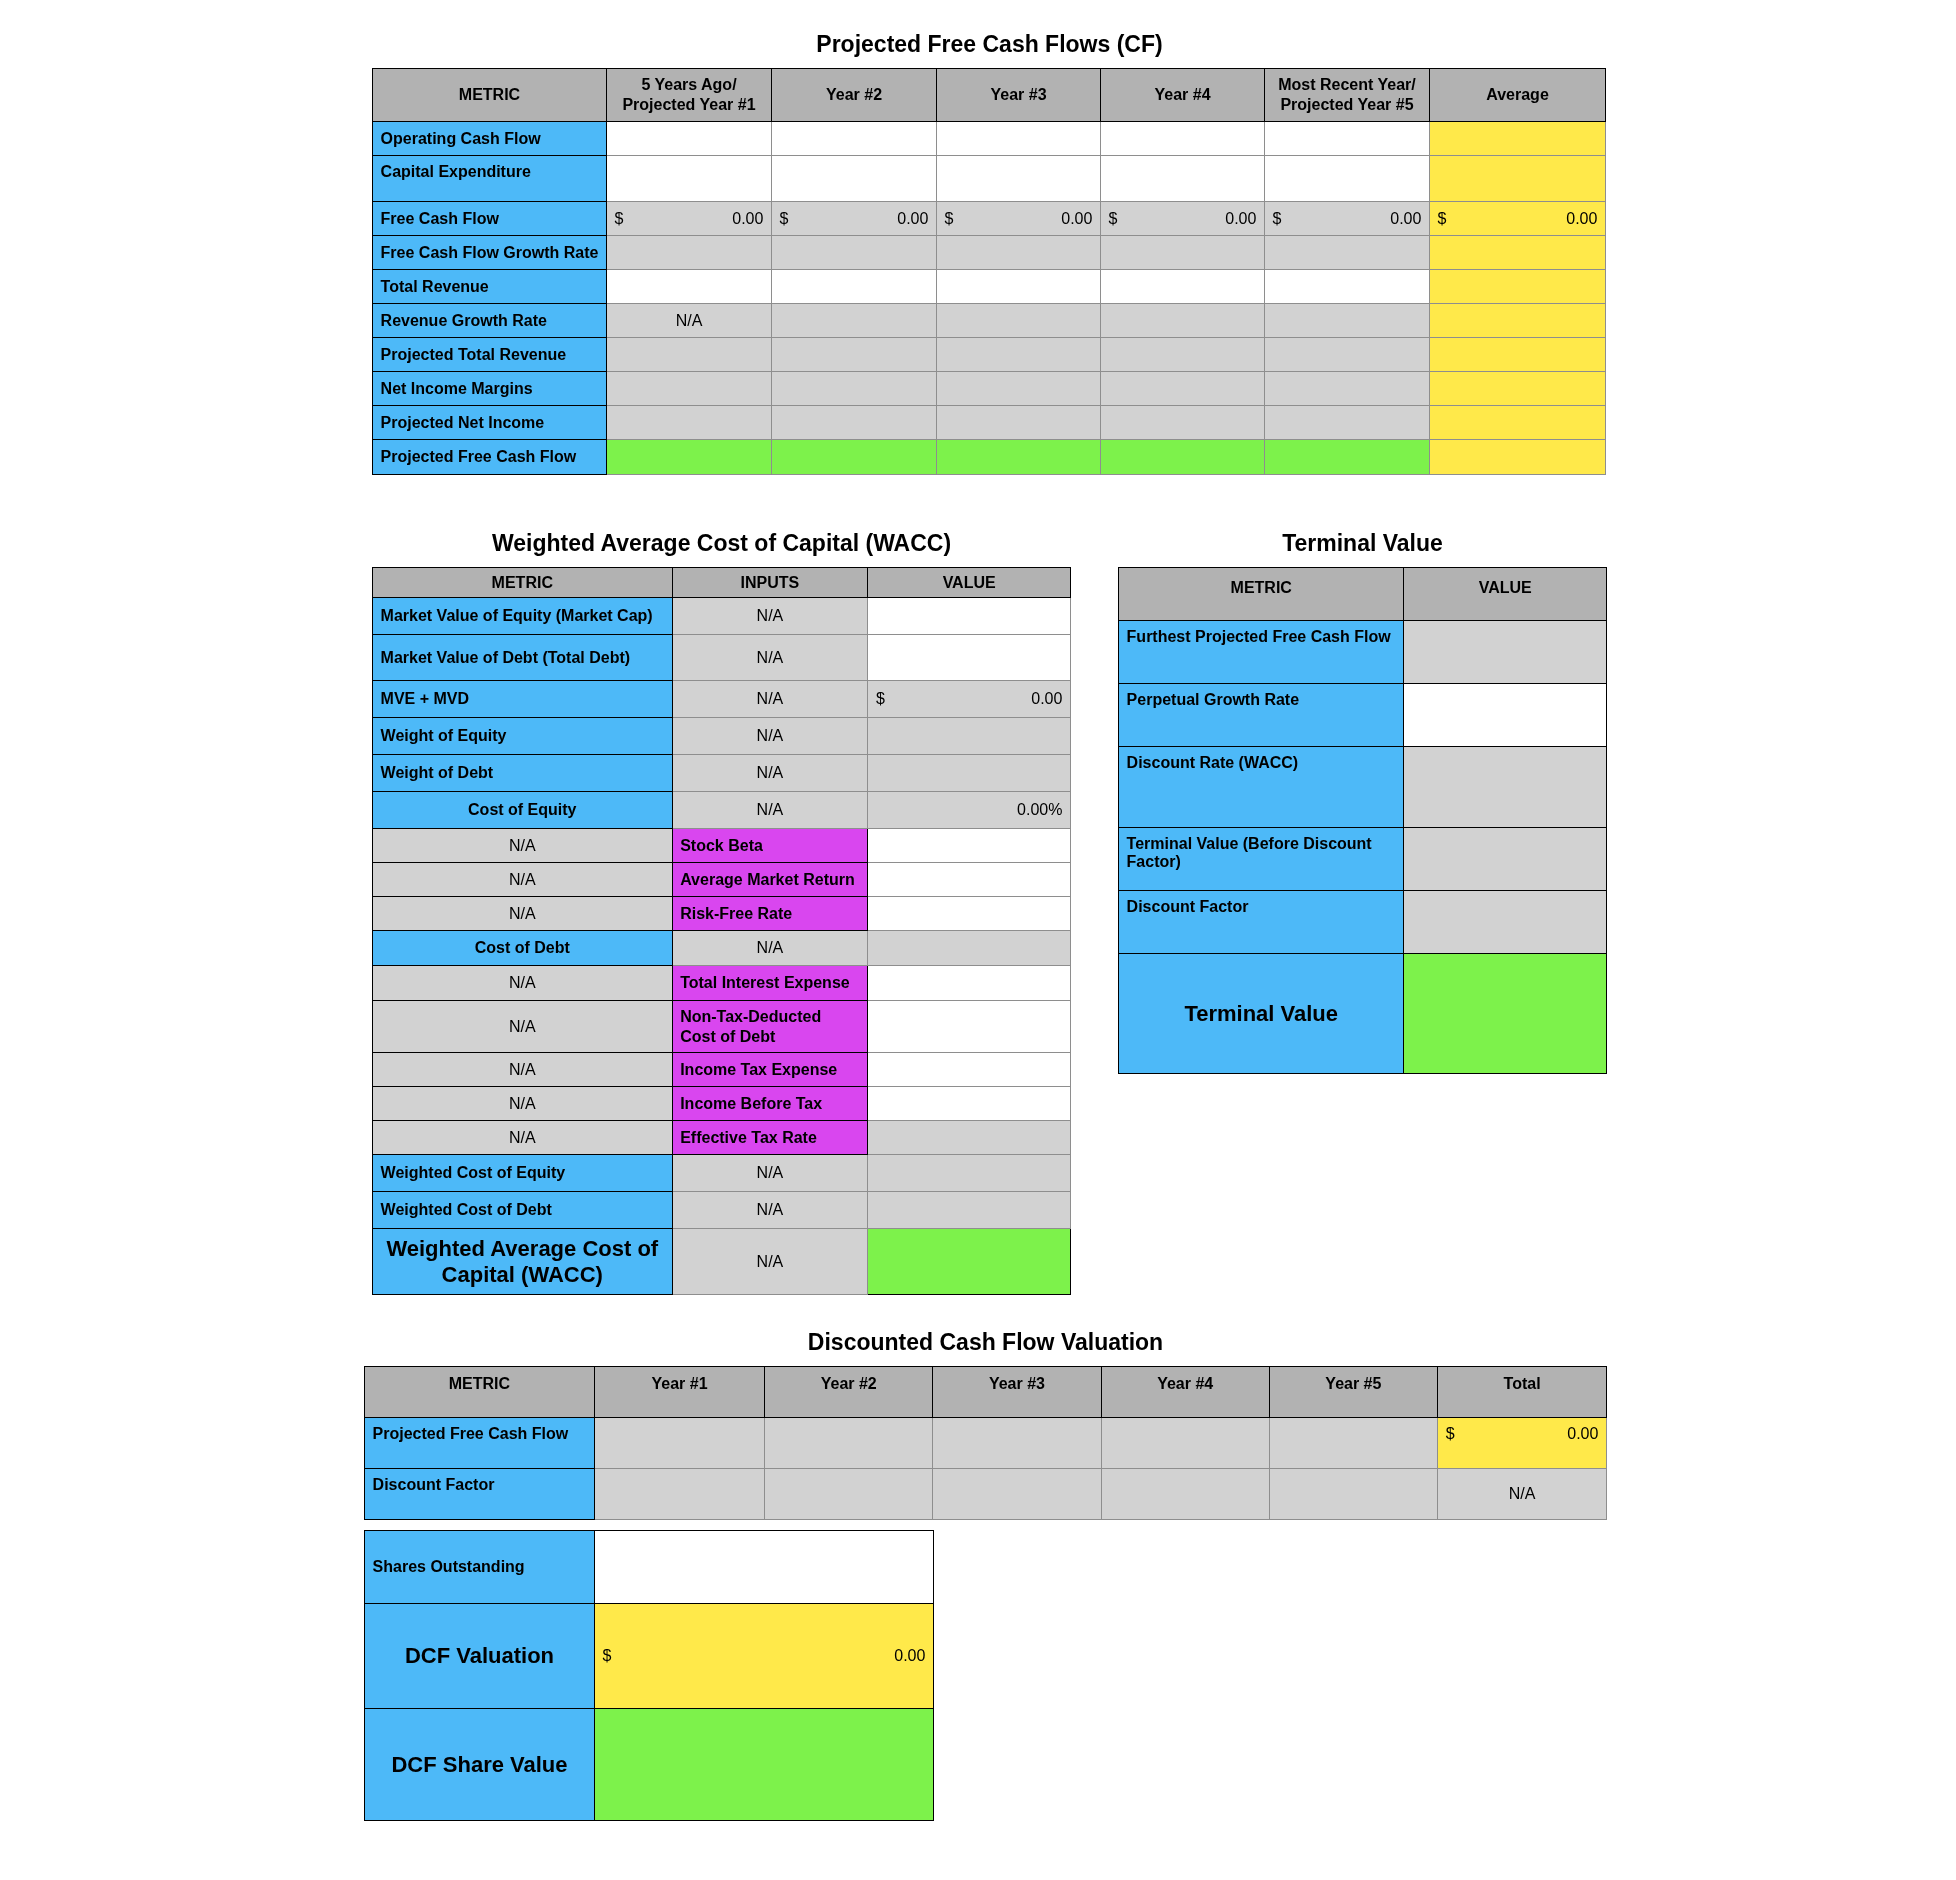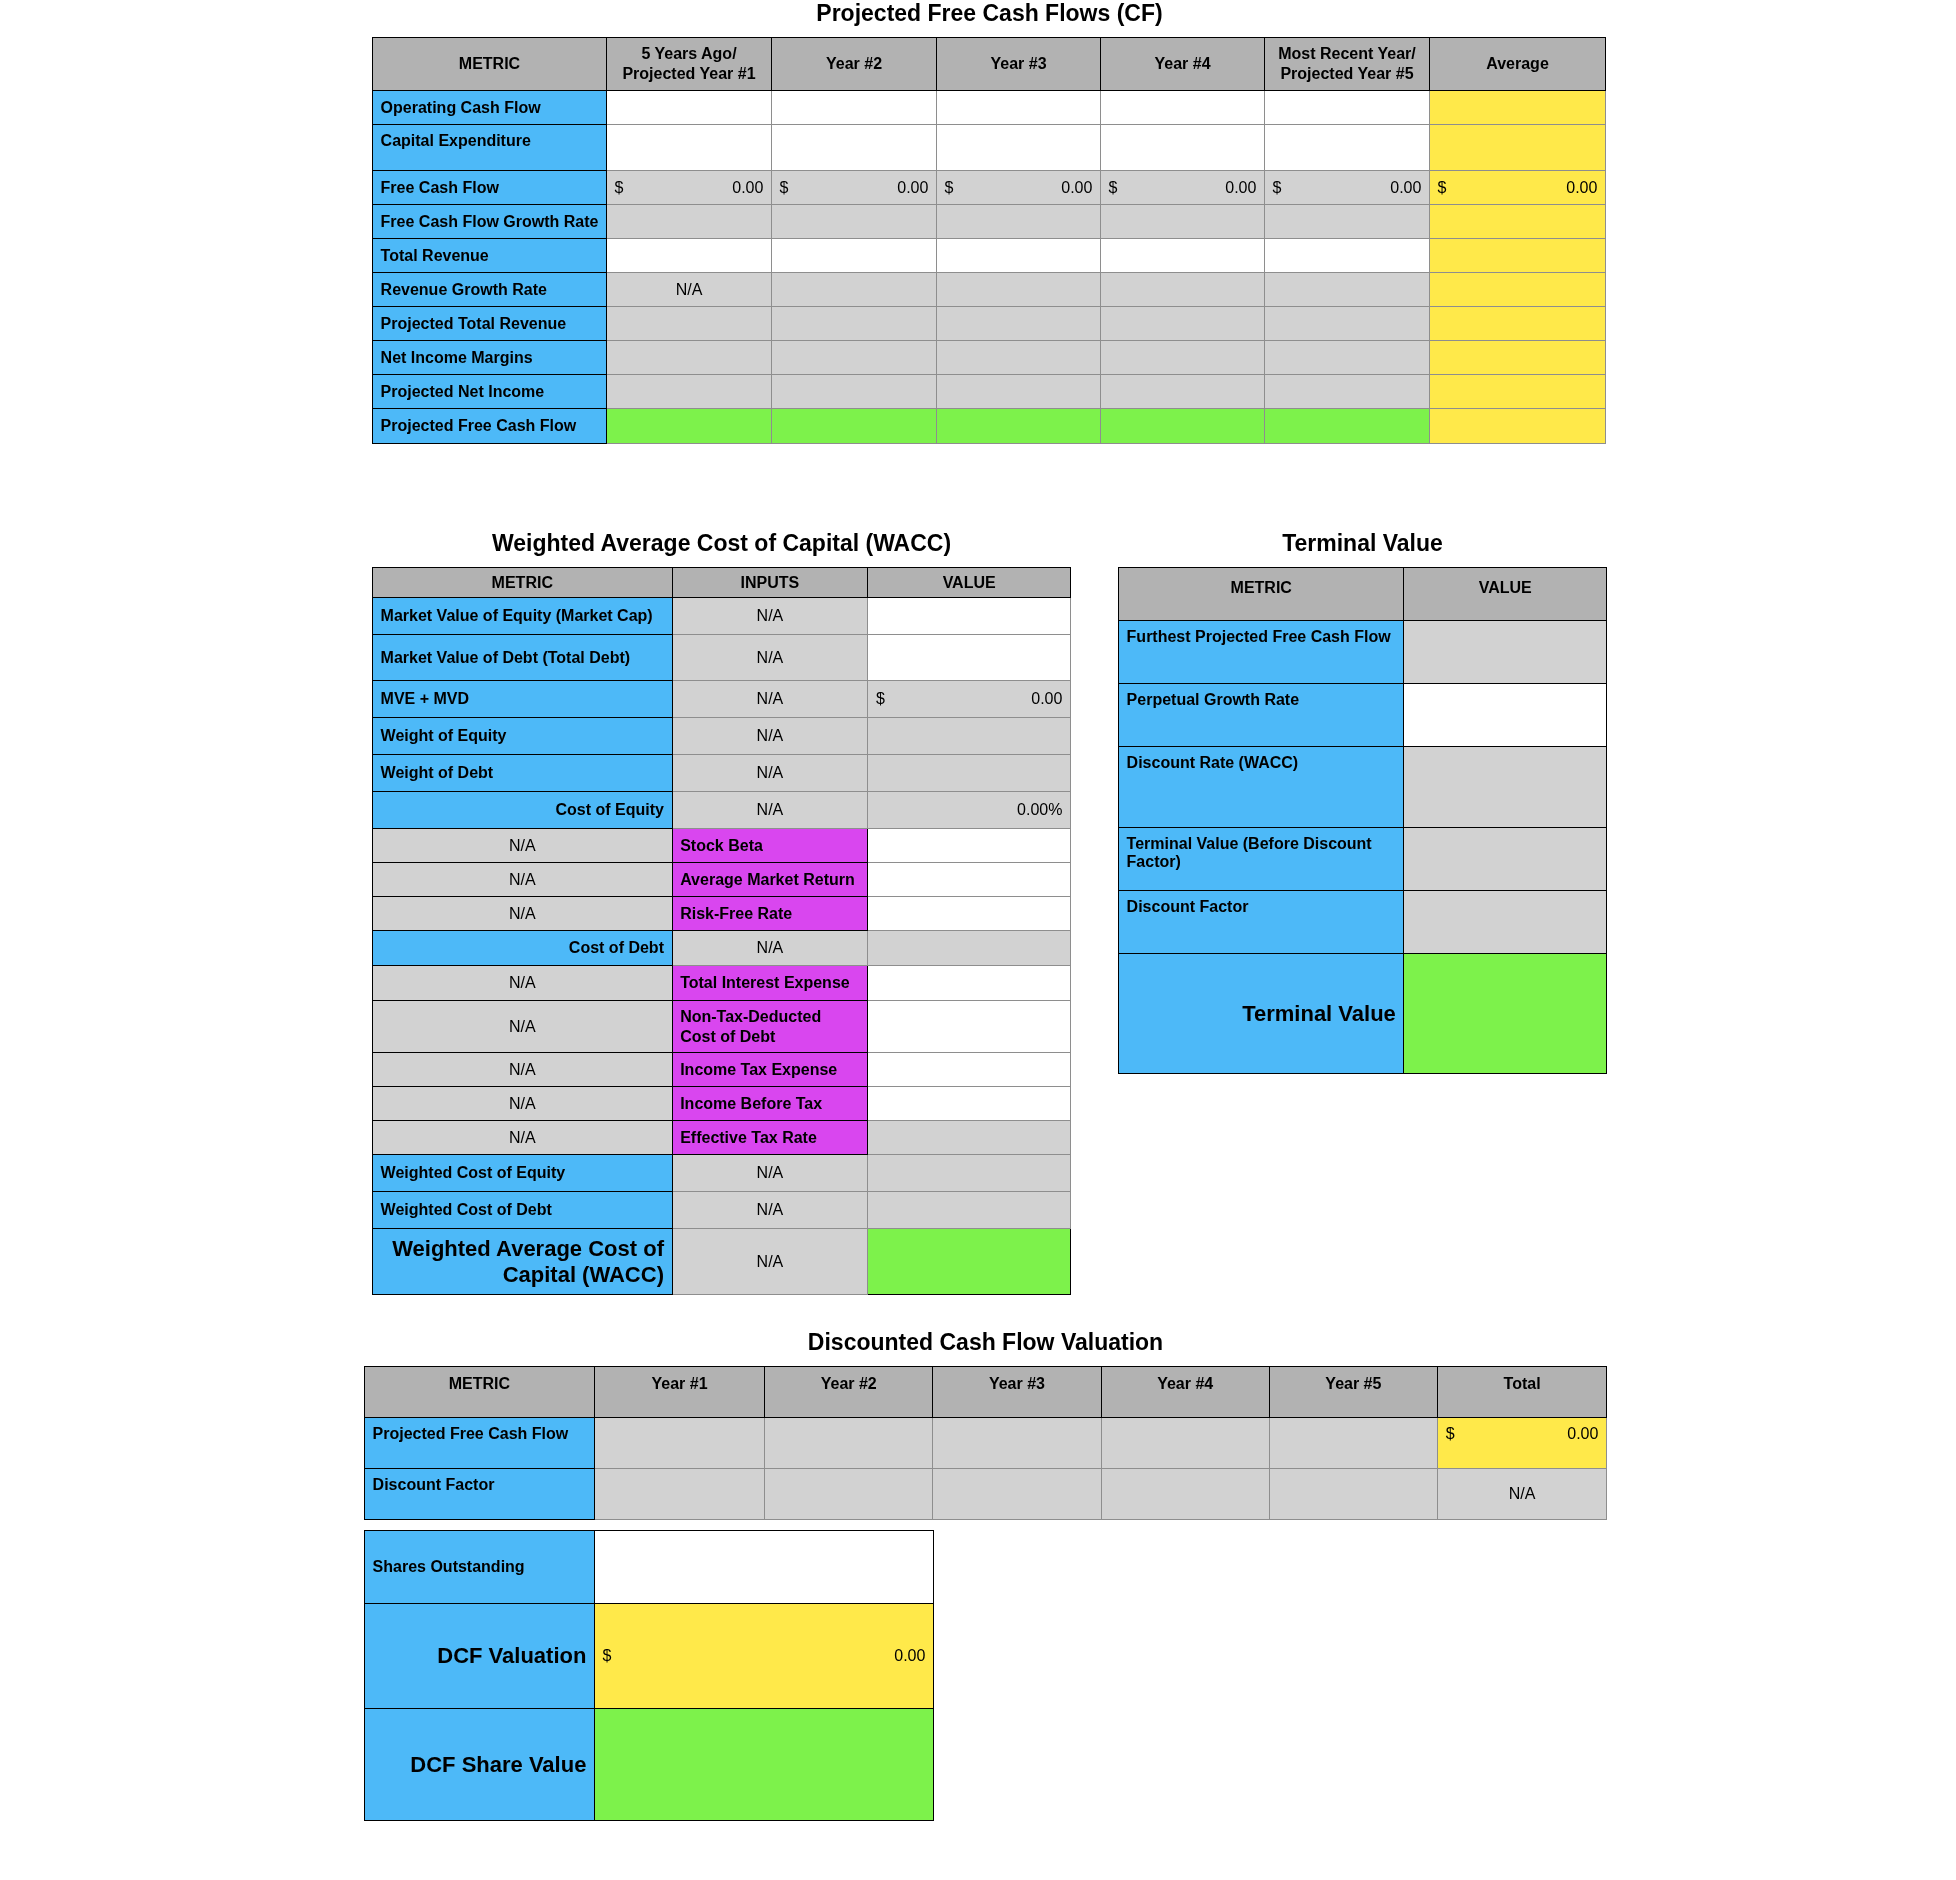--- a/index.html
+++ b/index.html
@@ -8,21 +8,21 @@
     font-family:"Liberation Sans", sans-serif;color:#000;
   }
   .sec{position:absolute;}
   .title{font-weight:bold;font-size:23px;line-height:26px;text-align:center;margin-bottom:11px;}
   table{border-collapse:collapse;table-layout:fixed;margin-top:10px;}
   td{padding:0 7.6px;font-size:16px;vertical-align:middle;overflow:hidden;}
   
   .hd{background:#b2b2b2;border:1.7px solid #000;font-weight:bold;text-align:center;white-space:pre-line;line-height:20px;}
   
   .lbl{background:#4db9f8;border:1.7px solid #000;font-weight:bold;text-align:left;}
-  .lblc{background:#4db9f8;border:1.7px solid #000;font-weight:bold;text-align:right;}
+  .lblc{background:#4db9f8;border:1.7px solid #000;font-weight:bold;text-align:center;}
   .big{font-size:22px;line-height:26px;white-space:pre-line;}
   
   .nal{background:#d2d2d2;border:1.7px solid #000;text-align:center;}
   
   .red{background:#d946ef;border:1.7px solid #000;font-weight:bold;text-align:left;white-space:pre-line;line-height:19.4px;}
   
   .g{background:#d2d2d2;border:0.8px solid #8e8e8e;}
   .w{background:#ffffff;border:0.8px solid #8e8e8e;}
   .y{background:#ffe94a;border:0.8px solid #8e8e8e;}
   .grn{background:#7df24b;border:0.8px solid #8e8e8e;}
@@ -31,21 +31,21 @@
   .vtop{vertical-align:top;padding-top:6.7px;}
   .money{display:flex;justify-content:space-between;align-items:center;width:100%;}
   
   .tvt td{border:1.7px solid #000;}
   
   .low td{border:1.7px solid #000;}
 </style>
 </head>
 <body>
 
-<div class="sec" style="left:372px;top:0;width:1235px;">
+<div class="sec" style="left:372px;top:31px;width:1235px;">
   <div class="title">Projected Free Cash Flows (CF)</div>
   <table>
     <colgroup>
         <col style="width:234px">
         <col style="width:165px">
         <col style="width:165px">
         <col style="width:164px">
         <col style="width:164px">
         <col style="width:165px">
         <col style="width:176px">

